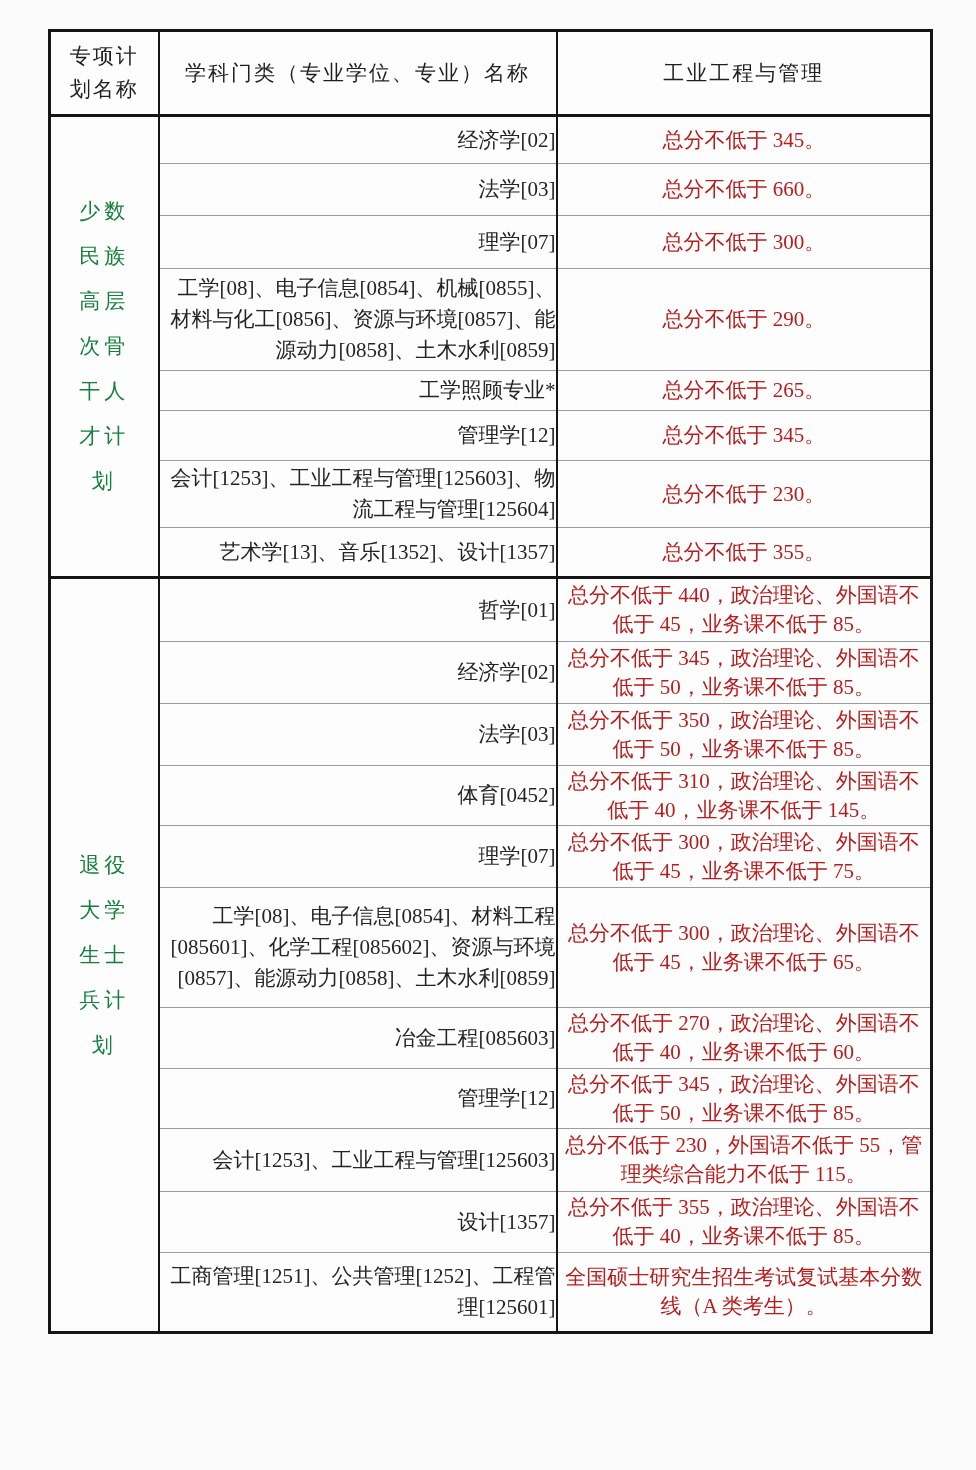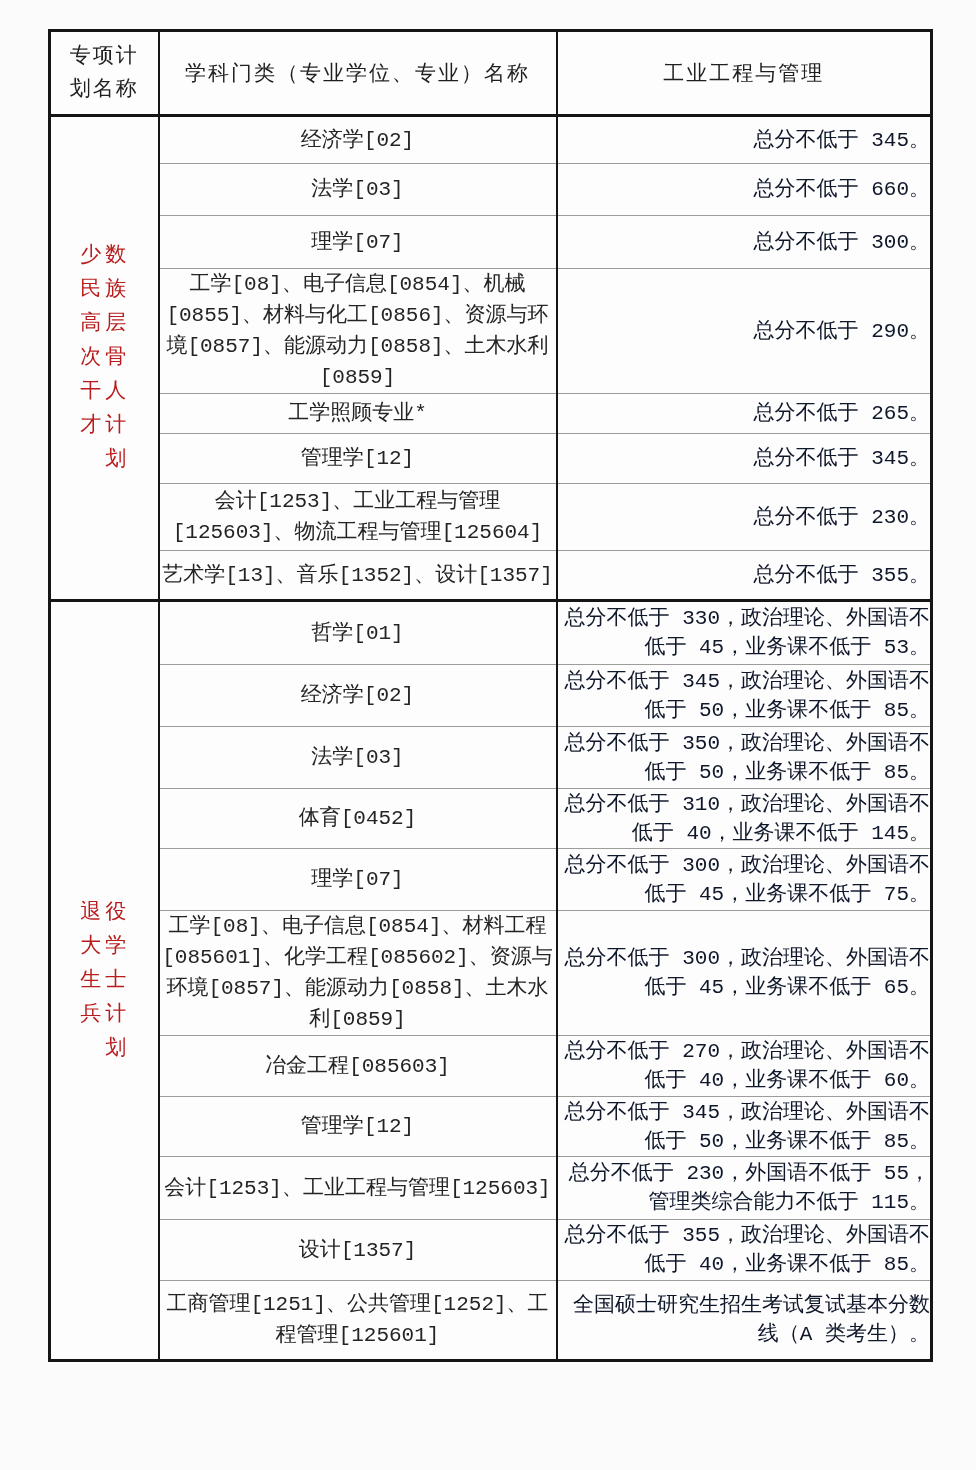--- a/index.html
+++ b/index.html
@@ -39,51 +39,51 @@
   table.plans col.w2 { width: 398px; }
   table.plans col.w3 { width: 375px; }
   table.plans th, table.plans td {
     vertical-align: middle;
     font-weight: 400;
     font-size: 21px;
     padding: 0;
     overflow: hidden;
   }
   
-  table.plans { border: 3px solid #151515; font-family: Liberation Mono, monospace; }
+  table.plans { border: 3px solid #151515; }
   
   table.plans th, table.plans td { border-left: 2px solid #151515; border-right: 2px solid #151515; }
   
   thead tr { height: 85px; }
   thead th { border-bottom: 3px solid #151515; text-align: center; letter-spacing: 2px; color: #1f1f1f; }
   .hwrap3 { width: 74px; margin: 0 auto; line-height: 33px; text-align: center; }
   
   tbody td { border-top: 1px solid #9c9c9c; border-bottom: 1px solid #9c9c9c; }
   
   tbody tr.section-start td { border-top: 3px solid #151515; }
   td.c2 {
     padding: 4px 8px 4px 6px;
     line-height: 31px;
-    text-align: center;
+    text-align: right;
     color: #242424;
   }
   td.c3 {
     padding: 4px 8px 4px 12px;
     line-height: 29px;
-    text-align: right;
-    color: #0f172a;
+    text-align: center;
+    color: #b91c1c;
   }
   td.plan { text-align: center; }
   .vlabel {
     width: 52px;
     margin: 0 auto;
-    line-height: 34px;
+    line-height: 45px;
     letter-spacing: 4px;
-    text-align: right;
-    color: #b91c1c;
+    text-align: center;
+    color: #15803d;
   }
 </style>
 </head>
 <body>
 
 <div class="page">
 
   <table class="plans">
     <colgroup>
       <col class="w1">
@@ -133,21 +133,21 @@
         </tr>
         <tr style="height: 50px; margin-top: 24px;">
           <td class="c2">艺术学[13]、音乐[1352]、设计[1357]</td>
           <td class="c3">总分不低于 355。</td>
         </tr>
         <tr class="section-start" style="height: 64px;">
           <td class="c1 plan" rowspan="11">
             <div class="vlabel">退役大学生士兵计划</div>
           </td>
           <td class="c2">哲学[01]</td>
-          <td class="c3">总分不低于 330，政治理论、外国语不低于 45，业务课不低于 53。</td>
+          <td class="c3">总分不低于 440，政治理论、外国语不低于 45，业务课不低于 85。</td>
         </tr>
         <tr style="height: 62px;">
           <td class="c2">经济学[02]</td>
           <td class="c3">总分不低于 345，政治理论、外国语不低于 50，业务课不低于 85。</td>
         </tr>
         <tr style="height: 62px;">
           <td class="c2">法学[03]</td>
           <td class="c3">总分不低于 350，政治理论、外国语不低于 50，业务课不低于 85。</td>
         </tr>
         <tr style="height: 60px;">

